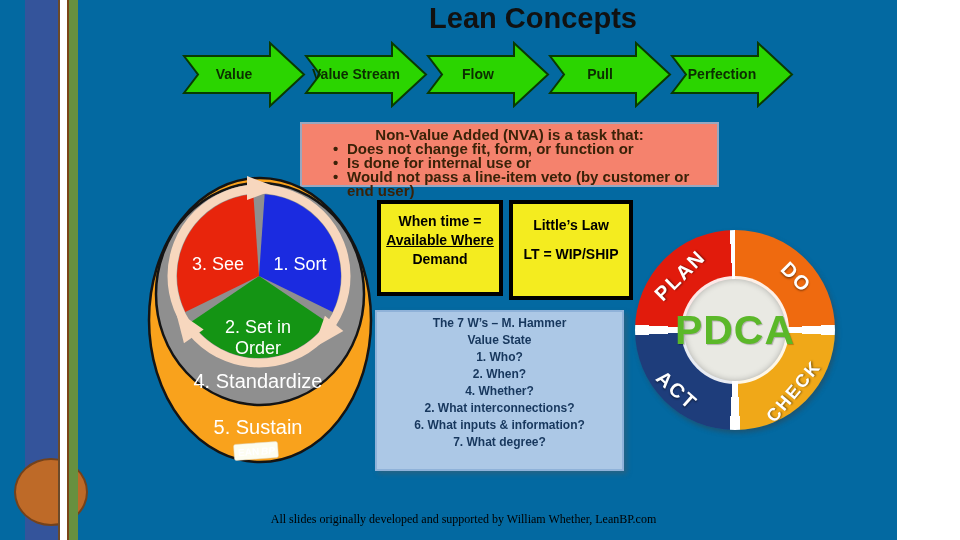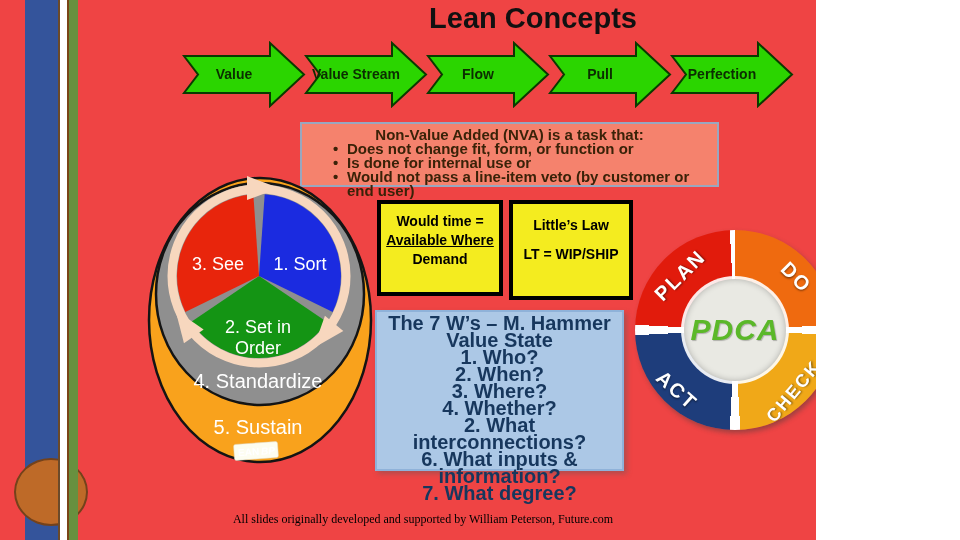--- a/index.html
+++ b/index.html
@@ -1,16 +1,16 @@
 <!DOCTYPE html>
 <html><head>
 <meta charset="utf-8">
 <style>
   html,body{margin:0;padding:0;background:#fff;}
-  .slide{position:relative;width:816px;height:540px;background:#ef4444;overflow:hidden;
+  .slide{position:relative;width:897px;height:540px;background:#0369a1;overflow:hidden;
          font-family:"Liberation Sans",sans-serif;}
 
   
   .bar-blue{position:absolute;left:25px;top:0;width:33px;height:540px;background:#34549B;}
   .circle-brown{position:absolute;left:14px;top:458px;width:70px;height:64px;border-radius:50%;
                 background:#BE6A28;border:2px solid #74421B;}
   .stripe-white{position:absolute;left:58px;top:0;width:7px;height:540px;background:#fff;
                 border-left:2px solid #6b4a2a;border-right:2px solid #7A4416;}
   .stripe-green{position:absolute;left:69px;top:0;width:9px;height:540px;background:#68903F;}
 
@@ -39,34 +39,34 @@
   .ybox{position:absolute;top:200px;height:80px;background:#F4EC1F;border:4px solid #000;
         text-align:center;font-weight:bold;font-size:14px;color:#000;}
   .ybox-takt{left:377px;width:118px;padding-top:8px;line-height:19px;}
   .ybox-little{left:509px;width:116px;padding-top:12px;line-height:19px;}
   .frac-top{text-decoration:underline;}
   .ybox-little .gap{margin-top:10px;}
 
   
   .sevenw{position:absolute;left:375px;top:310px;width:245px;height:154px;background:#ACC8E6;
           border:2px solid #8FB2D9;box-shadow:3px 3px 5px rgba(90,90,90,.4);
-          color:#17375D;font-weight:bold;font-size:20px;text-align:center;line-height:17px;padding-top:3px;}
+          color:#17375D;font-weight:bold;font-size:12px;text-align:center;line-height:17px;padding-top:3px;}
 
   
   .pdca{position:absolute;left:635px;top:230px;width:200px;height:200px;}
   .pdca-ring{position:absolute;inset:0;border-radius:50%;
     background:conic-gradient(#EF6A0F 0deg 87deg,#fff 87deg 93deg,#F0A818 93deg 177deg,
                #fff 177deg 183deg,#1E3D7B 183deg 267deg,#fff 267deg 273deg,
                #E11B0C 273deg 357deg,#fff 357deg 360deg);
     box-shadow:2px 3px 5px rgba(60,60,60,.45);}
   .pdca-center{position:absolute;inset:49px;border-radius:50%;background:#E9E9E3;
     box-shadow:inset 0 0 6px rgba(0,0,0,.25), 0 0 0 3px rgba(255,255,255,.9);
     display:flex;align-items:center;justify-content:center;}
-  .pdca-word{color:#5BB829;font-weight:bold;font-size:30px;letter-spacing:1px;
-    text-shadow:1px 1px 1px rgba(0,0,0,.25);font-style:italic;}
+  .pdca-word{color:#5BB829;font-weight:bold;font-size:41px;letter-spacing:1px;
+    text-shadow:1px 1px 1px rgba(0,0,0,.25);}
   .pdca-label{position:absolute;color:#fff;font-weight:bold;font-size:20px;letter-spacing:2px;
     text-shadow:1px 1px 2px rgba(0,0,0,.45);}
   .lbl-plan{left:14px;top:34px;transform:rotate(-45deg);}
   .lbl-do{right:22px;top:36px;transform:rotate(45deg);}
   .lbl-check{right:4px;bottom:28px;transform:rotate(-50deg);font-size:18px;}
   .lbl-act{left:18px;bottom:28px;transform:rotate(42deg);}
 
   
   .footer{position:absolute;left:30px;right:0;top:512px;text-align:center;
           font-family:"Liberation Serif",serif;font-size:12px;color:#000;}
@@ -132,47 +132,46 @@
     <text x="112" y="213" text-anchor="middle" font-size="20">4. Standardize</text>
     <text x="112" y="259" text-anchor="middle" font-size="20">5. Sustain</text>
     <g transform="rotate(-4,110,276)">
       <rect x="88" y="268" width="44" height="16" rx="2" fill="#FDFDF0" stroke="#E0D8C0" stroke-width="0.5"></rect>
       <text x="92" y="280" font-size="10" font-weight="bold" fill="#1F3864" text-anchor="start">EAN</text>
       <text x="115" y="280" font-size="10" font-weight="bold" font-style="italic" fill="#E8820C" text-anchor="start">BP</text>
     </g>
   </svg>
 
   <div class="ybox ybox-takt">
-    <div>Would time =</div>
+    <div>When time =</div>
     <div class="frac-top">Available Where</div>
     <div>Demand</div>
   </div>
   <div class="ybox ybox-little">
     <div>Little’s Law</div>
     <div class="gap">LT = WIP/SHIP</div>
   </div>
 
   <div class="sevenw">
     <div>The 7 W’s – M. Hammer</div>
     <div>Value State</div>
     <div>1. Who?</div>
     <div>2. When?</div>
-    <div>3. Where?</div>
     <div>4. Whether?</div>
     <div>2. What interconnections?</div>
     <div>6. What inputs &amp; information?</div>
     <div>7. What degree?</div>
   </div>
 
   <div class="pdca">
     <div class="pdca-ring"></div>
     <span class="pdca-label lbl-plan">PLAN</span>
     <span class="pdca-label lbl-do">DO</span>
     <span class="pdca-label lbl-check">CHECK</span>
     <span class="pdca-label lbl-act">ACT</span>
     <div class="pdca-center">
       <span class="pdca-word">PDCA</span>
     </div>
   </div>
 
-  <div class="footer">All slides originally developed and supported by William Peterson, Future.com</div>
+  <div class="footer">All slides originally developed and supported by William Whether, LeanBP.com</div>
 
 </div>
 
 </body></html>

